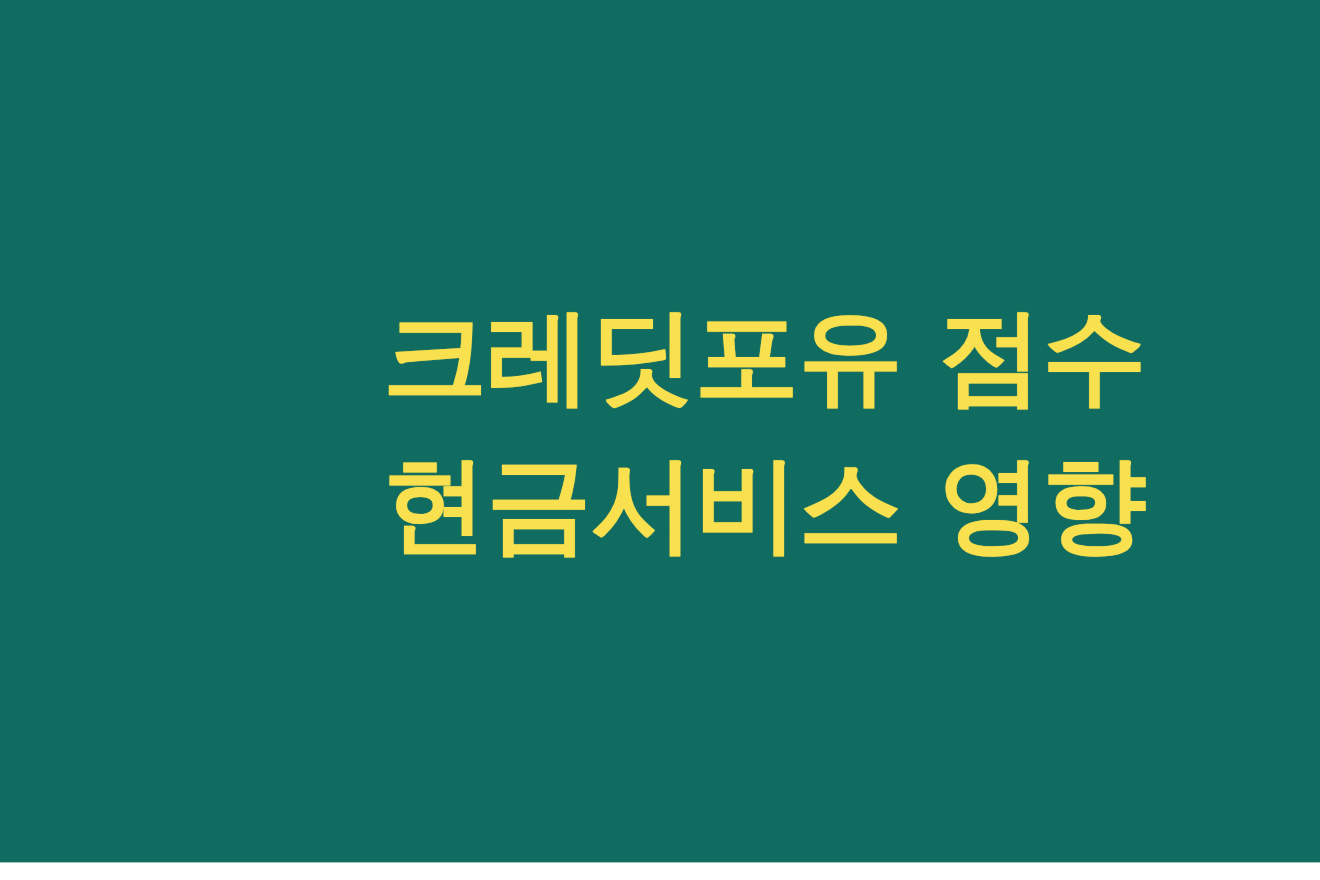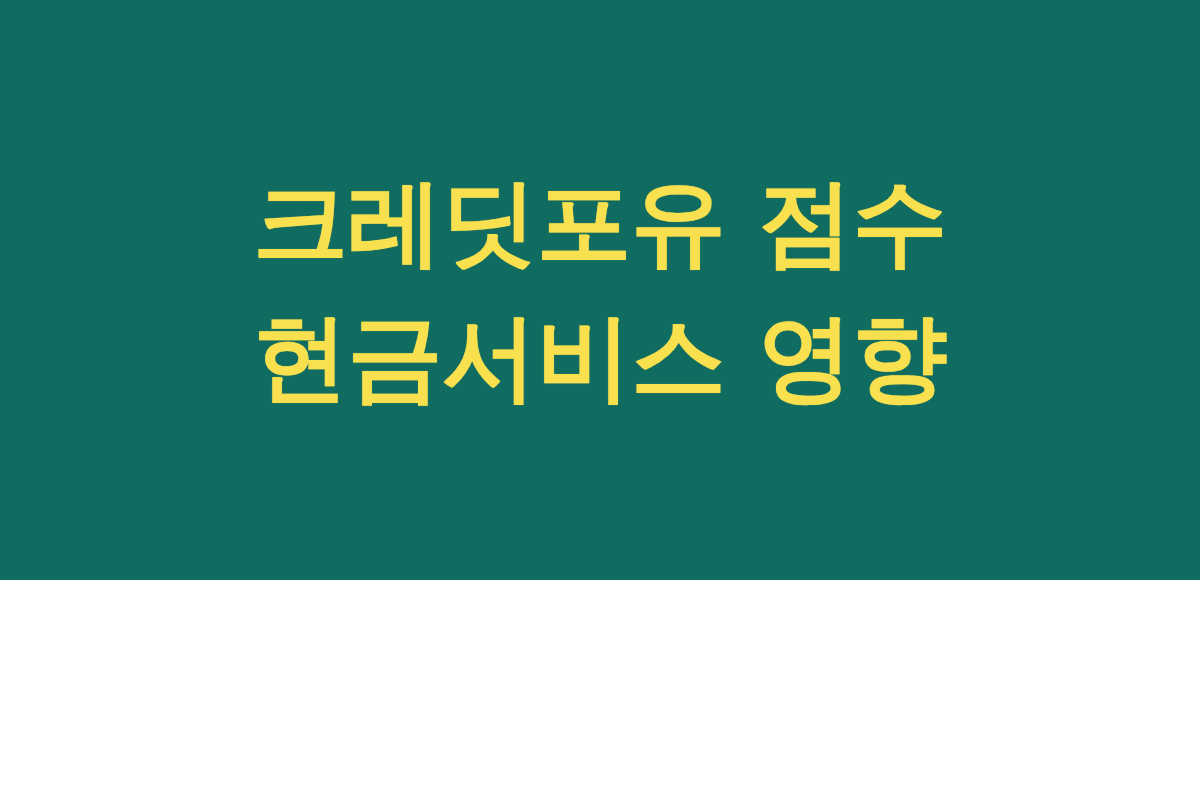--- a/index.html
+++ b/index.html
@@ -11,25 +11,25 @@
   body {
     width: 1200px;
     height: 800px;
     overflow: hidden;
     font-family: "Liberation Sans", "DejaVu Sans", sans-serif;
   }
 
   #banner {
     position: relative;
     width: 1200px;
-    height: 580px;
+    height: 784px;
     box-sizing: border-box;
     display: flex;
     align-items: center;
-    justify-content: center;
+    justify-content: flex-end;
     
     background-color: #106B60;
   }
 
   #banner-text {
     display: block;
     width: 1010px;
     margin: 0;
     padding: 0;
     text-align: center;

